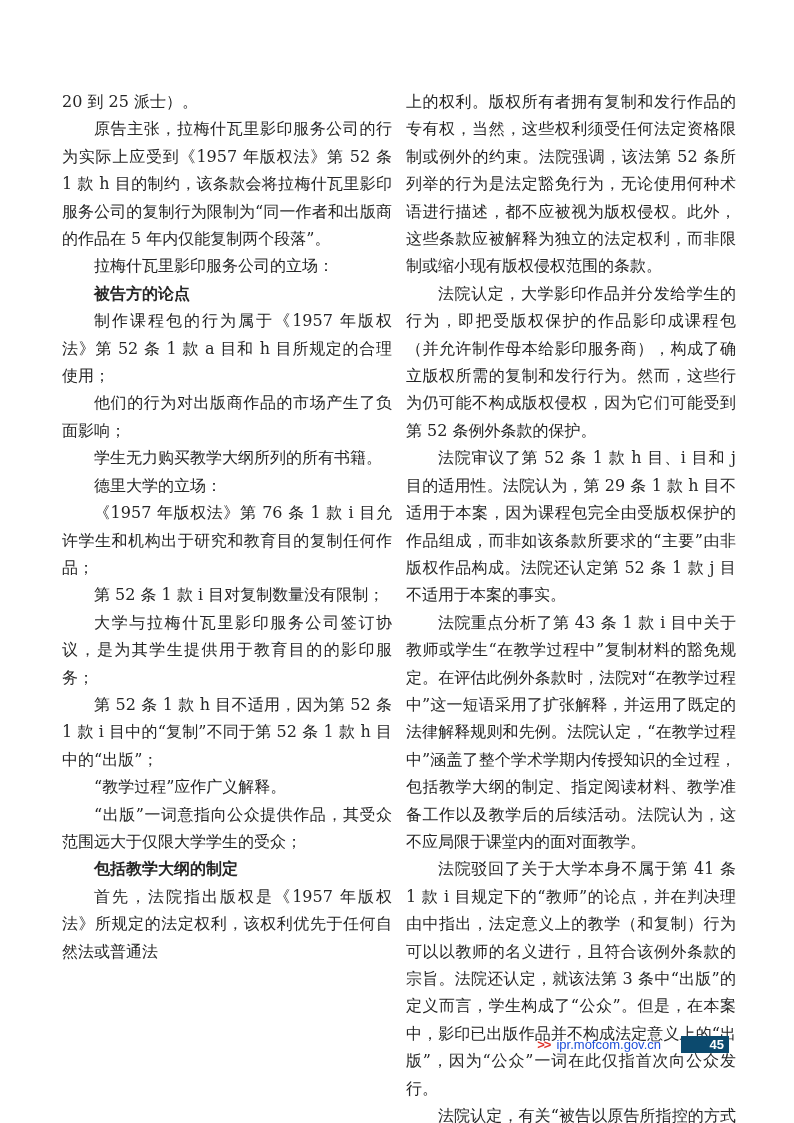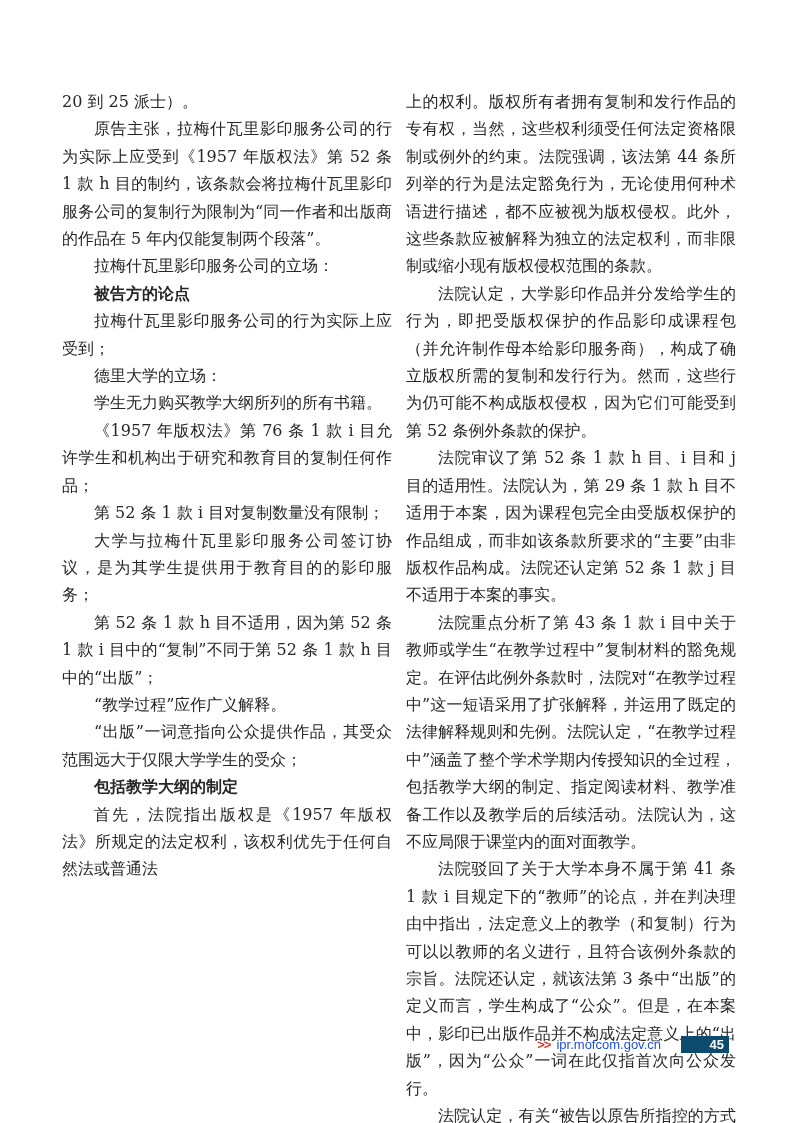--- a/index.html
+++ b/index.html
@@ -76,34 +76,35 @@
 <body>
 
 <div class="page">
 
   <div class="columns">
     <div class="col">
         <p class="para noindent">20 到 25 派士）。</p>
         <p class="para">原告主张，拉梅什瓦里影印服务公司的行为实际上应受到《1957 年版权法》第 52 条 1 款 h 目的制约，该条款会将拉梅什瓦里影印服务公司的复制行为限制为“同一作者和出版商的作品在 5 年内仅能复制两个段落”。</p>
         <p class="para">拉梅什瓦里影印服务公司的立场：</p>
         <p class="para bold">被告方的论点</p>
-        <p class="para">拉梅什瓦里影印服务公司的行为实际上应受到；</p>
+        <p class="para">制作课程包的行为属于《1957 年版权法》第 52 条 1 款 a 目和 h 目所规定的合理使用；</p>
+        <p class="para">他们的行为对出版商作品的市场产生了负面影响；</p>
+        <p class="para">学生无力购买教学大纲所列的所有书籍。</p>
         <p class="para">德里大学的立场：</p>
-        <p class="para">学生无力购买教学大纲所列的所有书籍。</p>
         <p class="para">《1957 年版权法》第 76 条 1 款 i 目允许学生和机构出于研究和教育目的复制任何作品；</p>
         <p class="para">第 52 条 1 款 i 目对复制数量没有限制；</p>
         <p class="para">大学与拉梅什瓦里影印服务公司签订协议，是为其学生提供用于教育目的的影印服务；</p>
         <p class="para">第 52 条 1 款 h 目不适用，因为第 52 条 1 款 i 目中的“复制”不同于第 52 条 1 款 h 目中的“出版”；</p>
         <p class="para">“教学过程”应作广义解释。</p>
         <p class="para">“出版”一词意指向公众提供作品，其受众范围远大于仅限大学学生的受众；</p>
         <p class="para bold">包括教学大纲的制定</p>
         <p class="para">首先，法院指出版权是《1957 年版权法》所规定的法定权利，该权利优先于任何自然法或普通法</p>
       </div>
     <div class="col">
-        <p class="para noindent">上的权利。版权所有者拥有复制和发行作品的专有权，当然，这些权利须受任何法定资格限制或例外的约束。法院强调，该法第 44 条所列举的行为是法定豁免行为，无论使用何种术语进行描述，都不应被视为版权侵权。此外，这些条款应被解释为独立的法定权利，而非限制或缩小现有版权侵权范围的条款。</p>
+        <p class="para noindent">上的权利。版权所有者拥有复制和发行作品的专有权，当然，这些权利须受任何法定资格限制或例外的约束。法院强调，该法第 52 条所列举的行为是法定豁免行为，无论使用何种术语进行描述，都不应被视为版权侵权。此外，这些条款应被解释为独立的法定权利，而非限制或缩小现有版权侵权范围的条款。</p>
         <p class="para">法院认定，大学影印作品并分发给学生的行为，即把受版权保护的作品影印成课程包（并允许制作母本给影印服务商），构成了确立版权所需的复制和发行行为。然而，这些行为仍可能不构成版权侵权，因为它们可能受到第 52 条例外条款的保护。</p>
         <p class="para">法院审议了第 52 条 1 款 h 目、i 目和 j 目的适用性。法院认为，第 29 条 1 款 h 目不适用于本案，因为课程包完全由受版权保护的作品组成，而非如该条款所要求的“主要”由非版权作品构成。法院还认定第 52 条 1 款 j 目不适用于本案的事实。</p>
         <p class="para">法院重点分析了第 43 条 1 款 i 目中关于教师或学生“在教学过程中”复制材料的豁免规定。在评估此例外条款时，法院对“在教学过程中”这一短语采用了扩张解释，并运用了既定的法律解释规则和先例。法院认定，“在教学过程中”涵盖了整个学术学期内传授知识的全过程，包括教学大纲的制定、指定阅读材料、教学准备工作以及教学后的后续活动。法院认为，这不应局限于课堂内的面对面教学。</p>
         <p class="para">法院驳回了关于大学本身不属于第 41 条 1 款 i 目规定下的“教师”的论点，并在判决理由中指出，法定意义上的教学（和复制）行为可以以教师的名义进行，且符合该例外条款的宗旨。法院还认定，就该法第 3 条中“出版”的定义而言，学生构成了“公众”。但是，在本案中，影印已出版作品并不构成法定意义上的“出版”，因为“公众”一词在此仅指首次向公众发行。</p>
         <p class="para">法院认定，有关“被告以原告所指控的方式构成</p>
       </div>
   </div>
 
   <div class="footer">
     <span class="arrows">&gt;&gt;</span>

